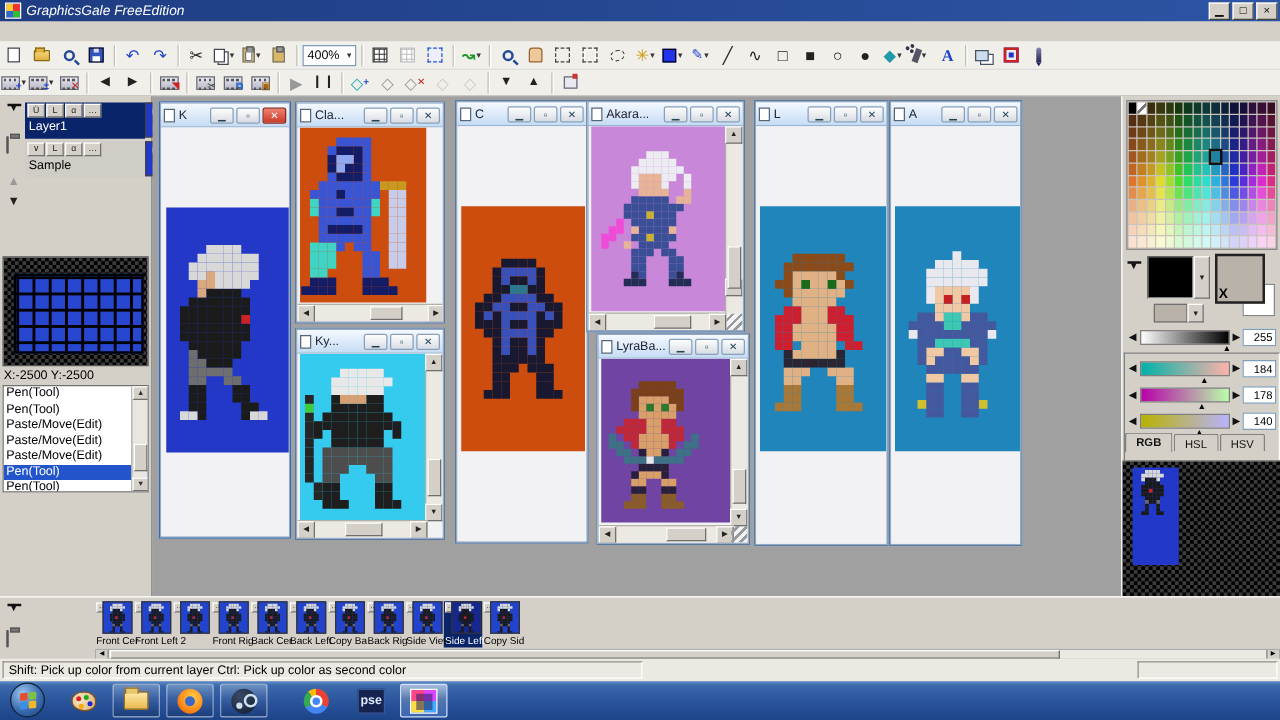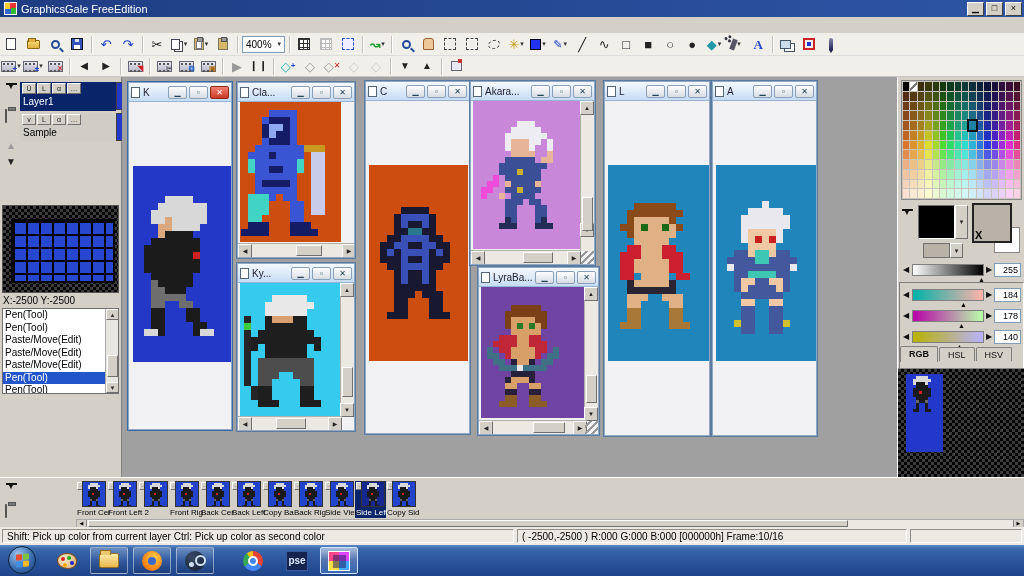--- a/index.html
+++ b/index.html
@@ -5,21 +5,21 @@
   * { margin:0; padding:0; box-sizing:border-box; }
   html,body { width:1024px; height:576px; overflow:hidden; }
   body { font-family:"Liberation Sans","DejaVu Sans",sans-serif; font-size:11px; }
   #screen { position:relative; width:1024px; height:576px; background:#d4d0c8; overflow:hidden; }
 
   
   #titlebar { position:absolute; left:0; top:0; width:1024px; height:17px;
     background:linear-gradient(90deg,#1e3c82,#2d55a5); display:flex; align-items:center; padding:0 2px; }
   #app-icon { width:13px; height:13px; margin:0 4px 0 2px;
     background:conic-gradient(#e33 0 25%, #3b3 0 50%, #36c 0 75%, #fc3 0); border:1px solid #fff; }
-  #app-title { color:#fff; font-size:11px; }
+  #app-title { color:#fff; font-size:11px;font-style:italic; }
   .winbtns { margin-left:auto; display:flex; gap:2px; }
   .winbtn { width:17px; height:14px; background:#d4d0c8; border:1px solid;
     border-color:#fff #404040 #404040 #fff; font-size:9px; line-height:11px; text-align:center; color:#000; }
 
   
   #menubar { position:absolute; left:0; top:17px; width:1024px; height:16px; background:#f0efe9;
     display:flex; align-items:center; padding-left:4px; border-bottom:1px solid #e0ded6;}
   .menu-item { padding:1px 7px; color:#111; }
 
   
@@ -1045,21 +1045,20 @@
       </div>
     <div id="fstrip-scroll">
       <span class="sl">◀</span>
       <span class="st"></span>
       <span class="sr">▶</span>
     </div>
   </div>
 
   <div id="statusbar">
     <div class="status-cell" id="status-hint">Shift: Pick up color from current layer  Ctrl: Pick up color as second color</div>
-    <div class="status-cell" id="status-info">( -2500,-2500 ) R:000 G:000 B:000  [000000h]  Frame:10/16</div>
     <div class="status-cell" id="status-extra"></div>
   </div>
 
   <div id="taskbar">
     <div id="start-orb">
       <span class="flag">
         <i style="background:#e64c2e;"></i>
           <i style="background:#7ec242;"></i>
           <i style="background:#3d8fe0;"></i>
           <i style="background:#f2b828;"></i>

